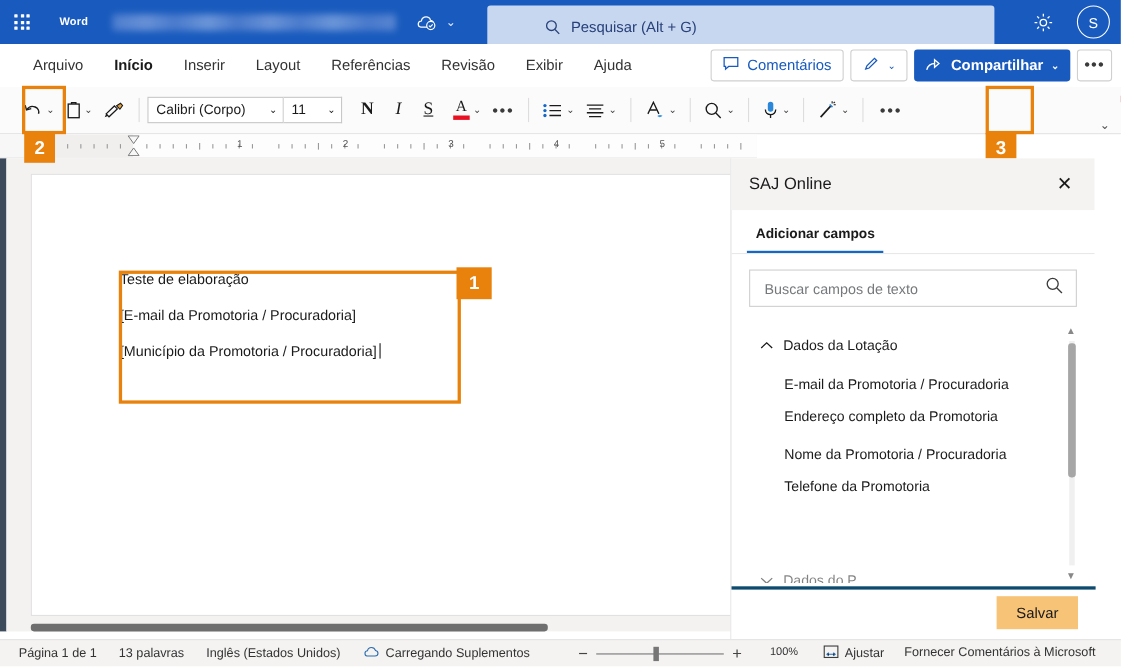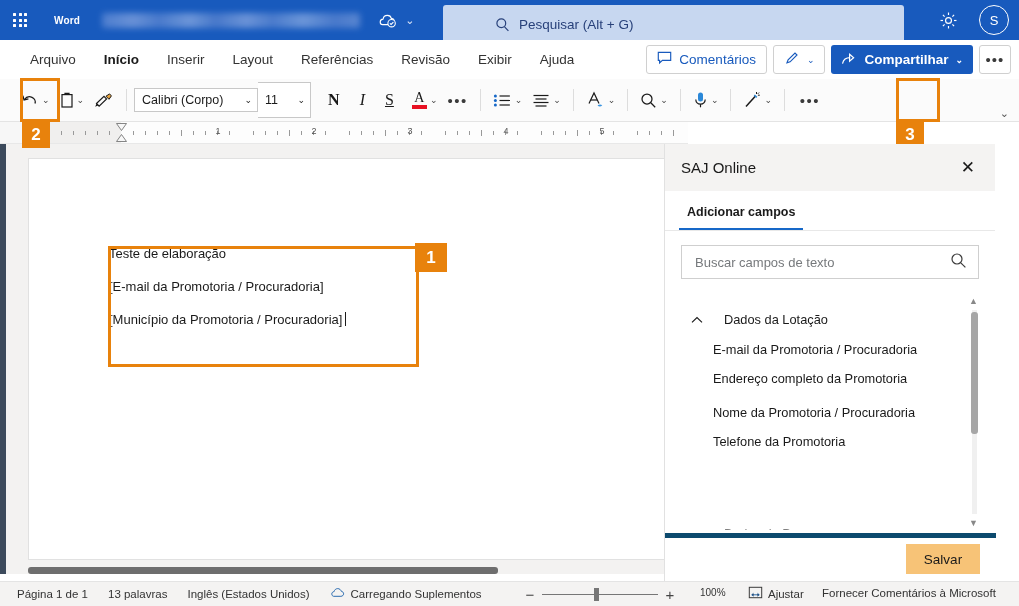--- a/index.html
+++ b/index.html
@@ -96,21 +96,21 @@
   }
   .tb { display: flex; align-items: center; height: 30px; padding: 0 5px; cursor: pointer; border-radius: 2px; }
   .tbsep { width: 1px; height: 22px; background: #dddddd; margin: 0 7px; }
   .cap { font-size: 9px; color: #444; margin-left: 3px; }
   .fontbox {
     width: 124px; height: 24px; border: 1px solid #c8c8c8; background: #fff;
     display: flex; align-items: center; justify-content: space-between;
     padding: 0 5px 0 7px; font-size: 12.5px; color: #1a1a1a; cursor: pointer;
   }
   .sizebox {
-    width: 53px; height: 36px; border: 1px solid #c8c8c8; background: #fff; border-left: none;
+    width: 53px; height: 24px; border: 1px solid #c8c8c8; background: #fff; border-left: none;
     display: flex; align-items: center; justify-content: space-between;
     padding: 0 5px 0 7px; font-size: 12.5px; color: #1a1a1a; cursor: pointer;
   }
   .fmt-b { font-family: "Liberation Serif", serif; font-weight: bold; font-size: 16px; color: #1a1a1a; }
   .fmt-i { font-family: "Liberation Serif", serif; font-style: italic; font-size: 16px; color: #1a1a1a; }
   .fmt-u { font-family: "Liberation Serif", serif; font-size: 16px; color: #1a1a1a; text-decoration: underline; }
   .fontcolor { display: flex; flex-direction: column; align-items: center; }
   .fontcolor .ltr { font-family: "Liberation Serif", serif; font-size: 14px; color: #1a1a1a; line-height: 13px;}
   .fontcolor .bar { width: 15px; height: 4px; background: #e81123; margin-top: 1px; }
   .ellipsis { font-size: 15px; color: #3b3b3b; letter-spacing: 1.5px; }
@@ -203,32 +203,32 @@
   .fieldlist {
     position: absolute; left: 16px; top: 152px; width: 299px; height: 234px;
     overflow: hidden;
   }
   .fl-arrow-up { position: absolute; right: 2px; top: 0px; font-size: 9px; color: #888; cursor: pointer; }
   .fl-arrow-dn { position: absolute; right: 2px; bottom: 2px; font-size: 9px; color: #888; cursor: pointer; }
   .fl-track { position: absolute; right: 3px; top: 14px; width: 5px; height: 204px; background: #f0f0f0; }
   .fl-thumb { position: absolute; right: 2px; top: 16px; width: 7px; height: 122px; background: #a6a6a6; border-radius: 3px; cursor: pointer; }
   .fl-items { position: absolute; left: 0; top: 10px; width: 276px; }
   .fl-group {
-    display: flex; align-items: center; gap: 21px; height: 26px;
+    display: flex; gap: 9px; height: 26px;
     font-size: 12.8px; color: #1a1a1a; cursor: pointer; padding-left: 10px;
   }
   .fl-item {
     height: 24px; display: flex; align-items: center; font-size: 12.8px; color: #1a1a1a;
     padding-left: 32px; cursor: pointer; margin-top: 0px;
   }
   .fl-spacer { height: 5px; }
   .fl-clip { position: absolute; left: 0; top: 214px; width: 276px; height: 16px; overflow: hidden; }
   .pane-footer {
     position: absolute; left: 0; bottom: 0; width: 331px; height: 48px;
-    background: #ffffff; border-top: 5px solid #0c4a6e;
+    background: #ffffff; border-top: 3px solid #0c4a6e;
   }
   .btn-salvar {
     position: absolute; right: 16px; top: 6px; width: 74px; height: 30px;
     background: #f7c377; color: #1a1a1a; font-size: 13.5px;
     display: flex; align-items: center; justify-content: center; cursor: pointer;
   }
 
   
   .statusbar {
     position: absolute; left: 0; top: 581px; width: 1019px; height: 25px;

